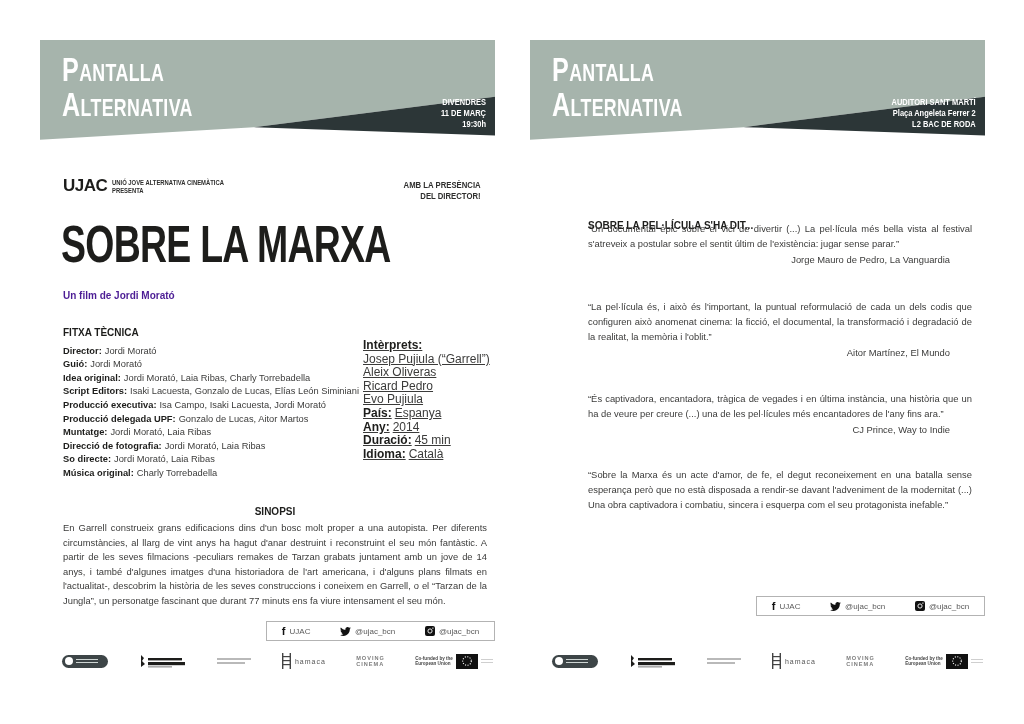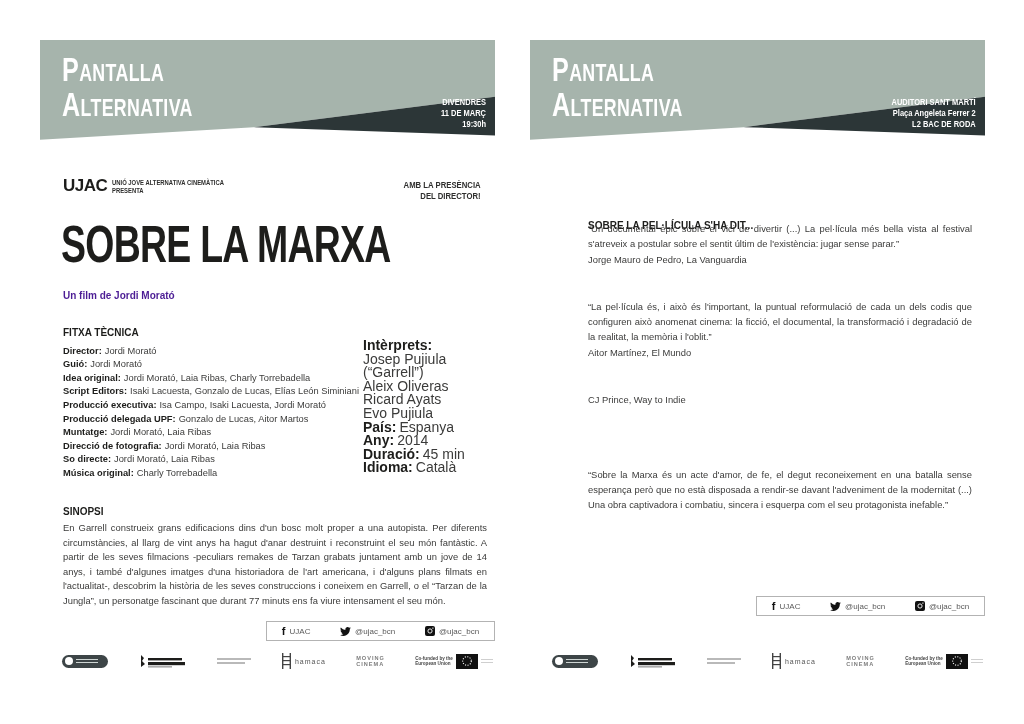--- a/index.html
+++ b/index.html
@@ -36,31 +36,31 @@
     transform:scaleX(.92);transform-origin:left top;padding-top:1px;}
   .director-note{position:absolute;right:14px;top:140px;text-align:right;font-size:8.6px;
     font-weight:700;line-height:10.5px;color:#2e2e2d;transform:scaleX(.9);transform-origin:right top;}
   .film-title{position:absolute;left:21px;top:174px;font-size:52px;font-weight:800;color:var(--ink);
     letter-spacing:-1px;white-space:nowrap;transform:scaleX(.72);transform-origin:left top;}
   .film-subtitle{position:absolute;left:23px;top:250px;font-size:10px;font-weight:700;color:#4c1d95;}
   .section-heading{font-weight:700;font-size:10px;color:var(--ink);}
   .fitxa{position:absolute;left:23px;top:286px;width:307px;font-size:9.3px;line-height:13.6px;}
   .fitxa .section-heading{margin-bottom:5px;}
   .frow b{color:var(--ink);font-weight:700;margin-right:3px;}
-  .cast{position:absolute;left:323px;top:299px;width:128px;font-size:14px;line-height:13.6px;}
+  .cast{position:absolute;left:323px;top:299px;width:128px;font-size:12px;line-height:13.6px;text-decoration:underline;}
   .cast b{color:var(--ink);font-weight:700;margin-right:3px;}
   .sinopsi{position:absolute;left:23px;top:466px;width:424px;}
-  .sinopsi .section-heading{margin-bottom:4px;}
+  .sinopsi .section-heading{margin-bottom:4px;text-align:center;}
   .sinopsi-body{font-size:9.4px;line-height:14.6px;text-align:justify;}
 
   
   .quotes-heading{position:absolute;left:58px;top:152px;font-weight:700;font-size:10px;color:var(--ink);margin-top:28px;}
   .quote{position:absolute;left:58px;width:384px;font-size:9.4px;line-height:15px;}
   .quote-text{text-align:justify;}
-  .quote-attr{text-align:left;padding-right:22px;margin-top:1px;}
+  .quote-attr{text-align:right;padding-right:22px;margin-top:1px;}
   .q1{top:181px;}.q2{top:259px;}.q3{top:351px;}.q4{top:427px;}
   .q4 .quote-attr{padding-right:4px;}
 
   
   .social{position:absolute;right:0;width:229px;height:20px;border:1px solid #b3b3b3;
     display:flex;align-items:center;justify-content:space-around;font-size:8px;color:#5a5a5a;}
   .social-left{top:581px;}
   .social-right{top:556px;}
   .social-item{display:flex;align-items:center;gap:4px;}
   .fb-glyph{font-weight:800;font-size:11px;color:#111;line-height:10px;}
@@ -132,21 +132,21 @@
       <div class="frow"><b>Muntatge:</b><span>Jordi Morató, Laia Ribas</span></div>
       <div class="frow"><b>Direcció de fotografia:</b><span>Jordi Morató, Laia Ribas</span></div>
       <div class="frow"><b>So directe:</b><span>Jordi Morató, Laia Ribas</span></div>
       <div class="frow"><b>Música original:</b><span>Charly Torrebadella</span></div>
     </div>
 
     <div class="cast">
       <div><b>Intèrprets:</b></div>
       <div>Josep Pujiula (“Garrell”)</div>
       <div>Aleix Oliveras</div>
-      <div>Ricard Ayats</div>
+      <div>Ricard Pedro</div>
       <div>Evo Pujiula</div>
       <div><b>País:</b><span>Espanya</span></div>
       <div><b>Any:</b><span>2014</span></div>
       <div><b>Duració:</b><span>45 min</span></div>
       <div><b>Idioma:</b><span>Català</span></div>
     </div>
 
     <div class="sinopsi">
       <div class="section-heading">SINOPSI</div>
       <div class="sinopsi-body">En Garrell construeix grans edificacions dins d'un bosc molt proper a una autopista. Per diferents circumstàncies, al llarg de vint anys ha hagut d'anar destruint i reconstruint el seu món fantàstic. A partir de les seves filmacions -peculiars remakes de Tarzan grabats juntament amb un jove de 14 anys, i també d'algunes imatges d'una historiadora de l'art americana, i d'alguns plans filmats en l'actualitat-, descobrim la història de les seves construccions i coneixem en Garrell, o el “Tarzan de la Jungla”, un personatge fascinant que durant 77 minuts ens fa viure intensament el seu món.</div>
@@ -249,20 +249,21 @@
 
     <div class="quote q1">
       <div class="quote-text">“Un documental èpic sobre el vici de divertir (...) La pel·lícula més bella vista al festival s'atreveix a postular sobre el sentit últim de l'existència: jugar sense parar.”</div>
       <div class="quote-attr">Jorge Mauro de Pedro, La Vanguardia</div>
     </div>
     <div class="quote q2">
       <div class="quote-text">“La pel·lícula és, i això és l'important, la puntual reformulació de cada un dels codis que configuren això anomenat cinema: la ficció, el documental, la transformació i degradació de la realitat, la memòria i l'oblit.”</div>
       <div class="quote-attr">Aitor Martínez, El Mundo</div>
     </div>
     <div class="quote q3">
+      <div class="quote-text">“És captivadora, encantadora, tràgica de vegades i en última instància, una història que un ha de veure per creure (...) una de les pel·lícules més encantadores de l'any fins ara.”</div>
       <div class="quote-attr">CJ Prince, Way to Indie</div>
     </div>
     <div class="quote q4">
       <div class="quote-text">“Sobre la Marxa és un acte d'amor, de fe, el degut reconeixement en una batalla sense esperança però que no està disposada a rendir-se davant l'adveniment de la modernitat (...) Una obra captivadora i combatiu, sincera i esquerpa com el seu protagonista inefable.”</div>
     </div>
 
     <div class="social social-right">
       <div class="social-item">
         <span class="fb-glyph">f</span>
         <span>UJAC</span>

